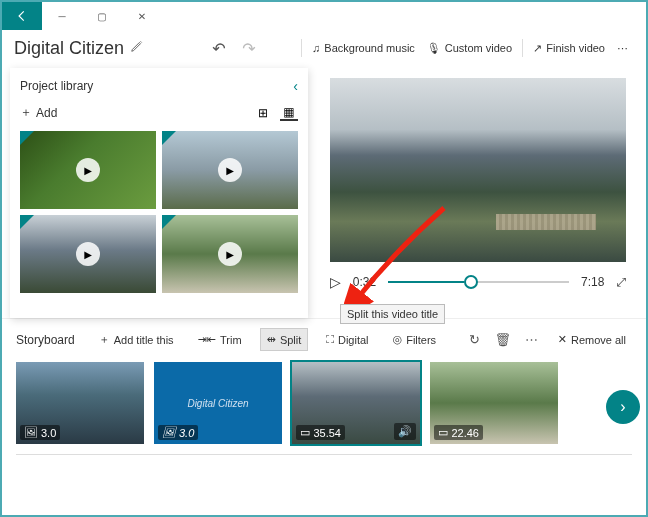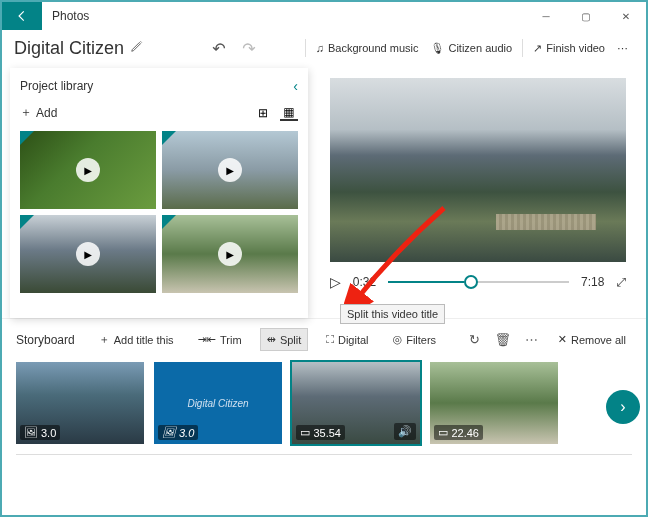--- a/index.html
+++ b/index.html
@@ -66,21 +66,20 @@
 </style>
 </head>
 <body>
 
 <div class="titlebar">
   <div class="back">
     <svg class="ic" viewBox="0 0 24 24">
         <path d="M15 4l-8 8 8 8" stroke="#fff" stroke-width="2" fill="none"></path>
       </svg>
   </div>
-  <div class="title">Photos</div>
   <div class="winctl">
     <div>─</div>
     <div>▢</div>
     <div>✕</div>
   </div>
 </div>
 
 <div class="header">
   <span class="projname">Digital Citizen</span>
   <span class="edit">
@@ -92,21 +91,21 @@
   <span class="undo">↶</span>
   <span class="redo">↷</span>
   <span class="flex"></span>
   <span class="hsep"></span>
   <span class="hbtn">
     <span>♫</span>
     <span>Background music</span>
   </span>
   <span class="hbtn">
     <span>🎙</span>
-    <span>Citizen audio</span>
+    <span>Custom video</span>
   </span>
   <span class="hsep"></span>
   <span class="hbtn">
     <span>↗</span>
     <span>Finish video</span>
   </span>
   <span class="hbtn">⋯</span>
 </div>
 
 <div class="main">

